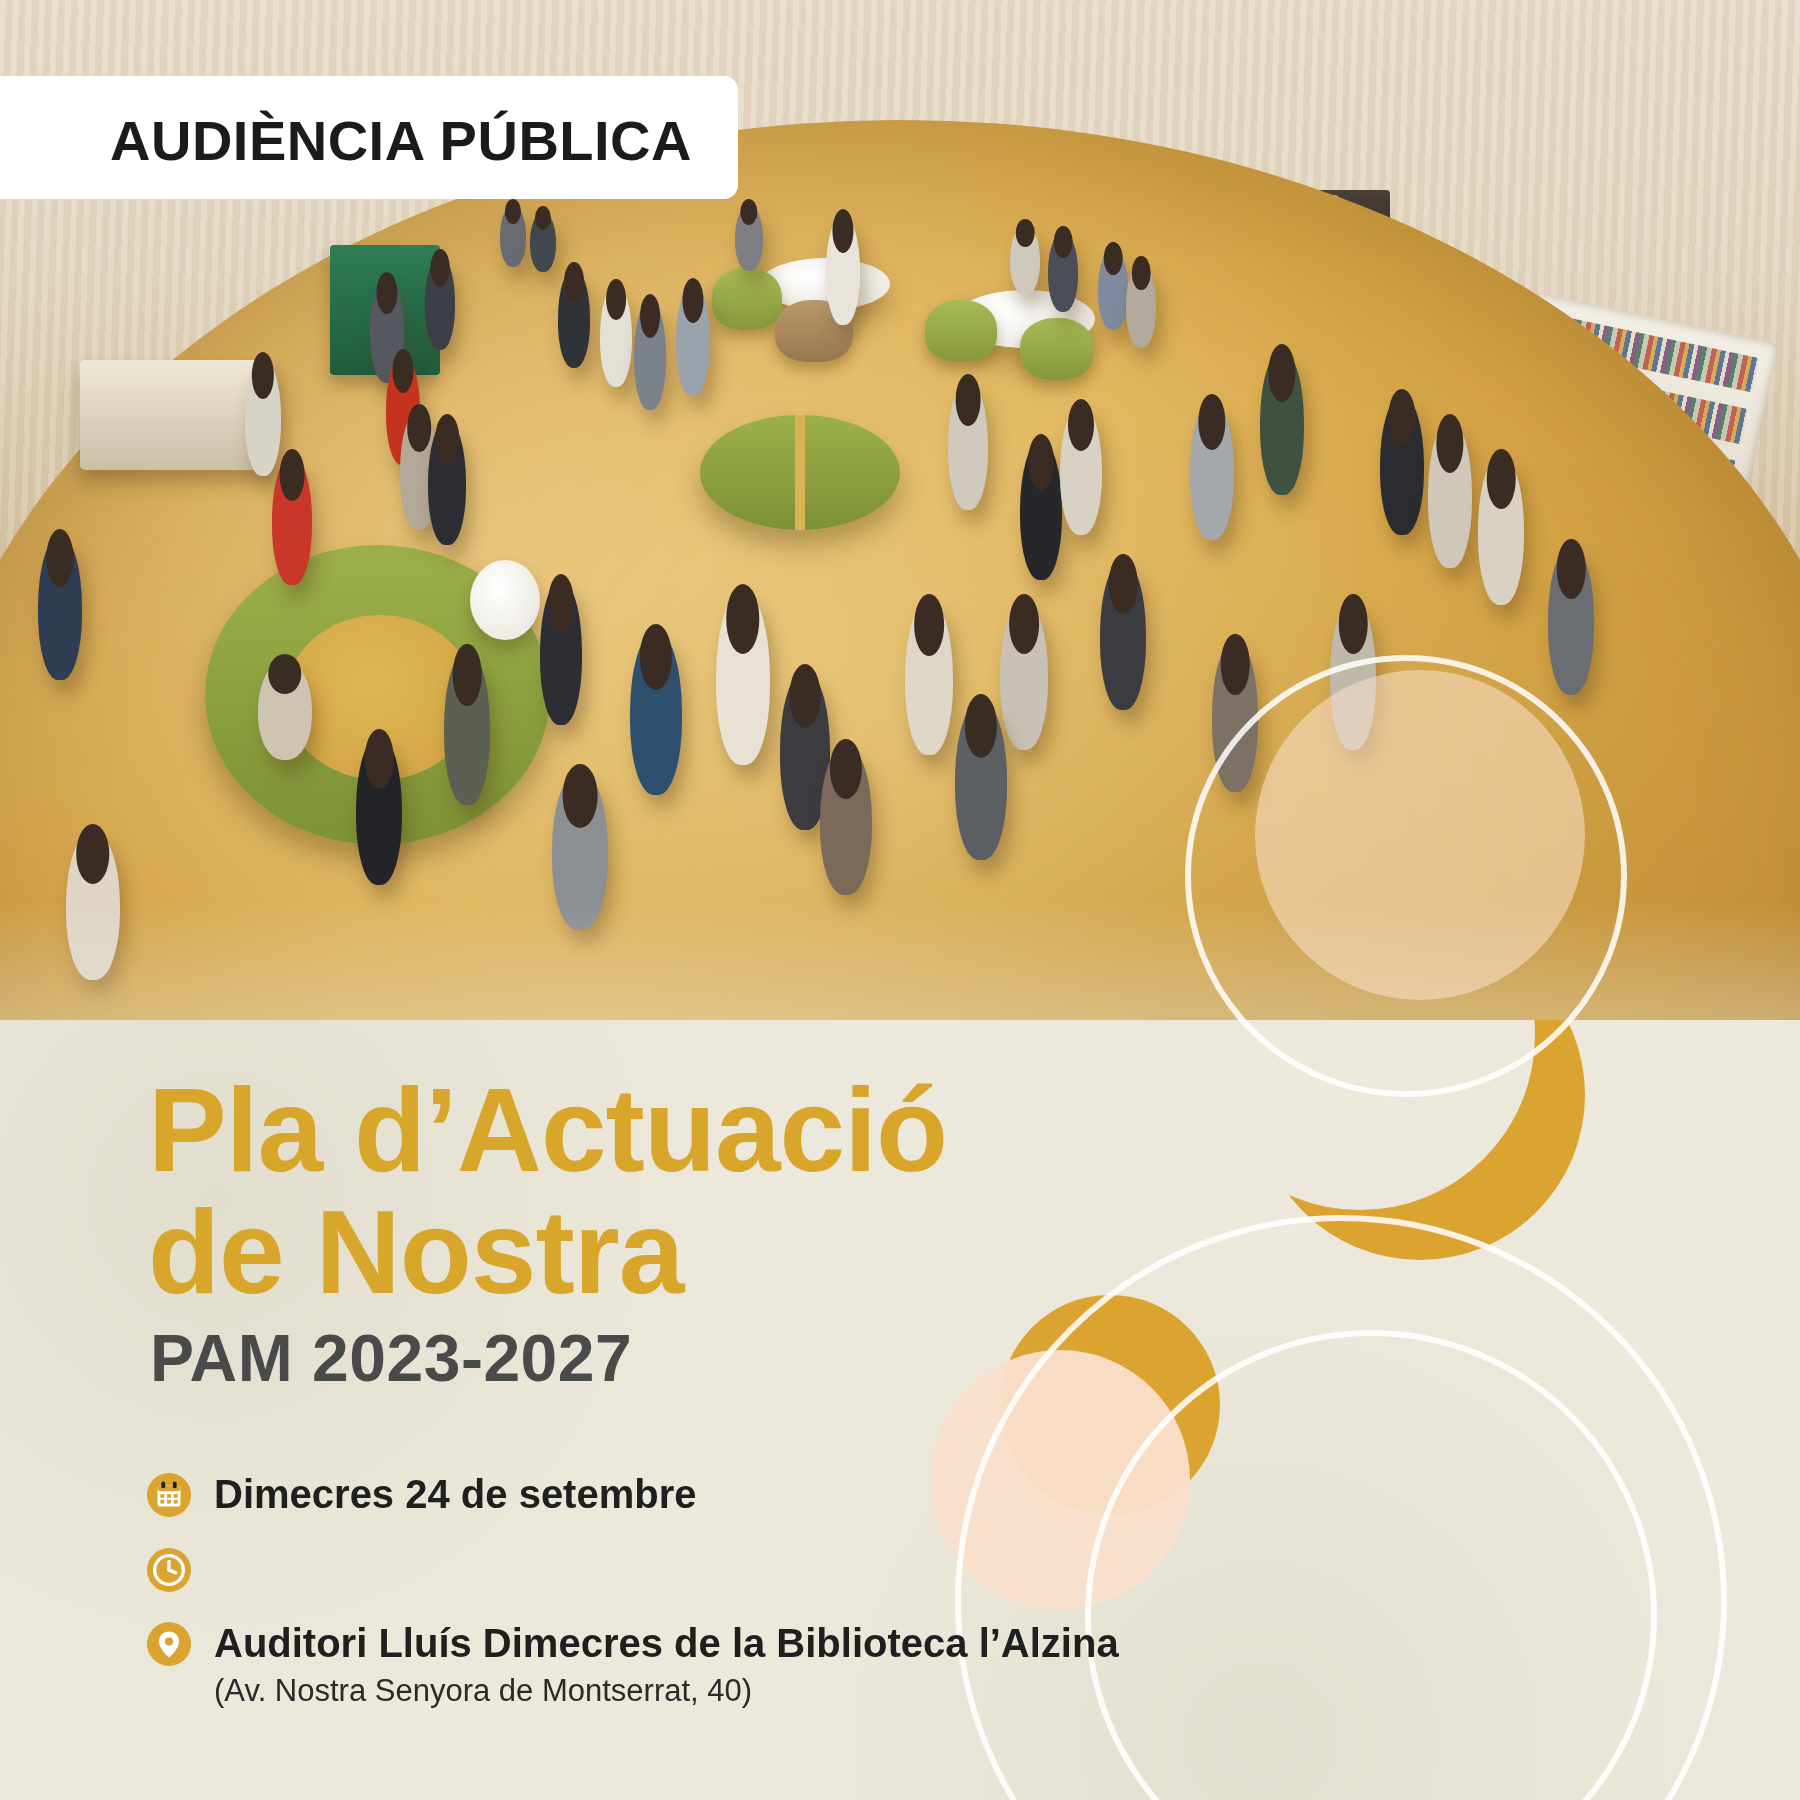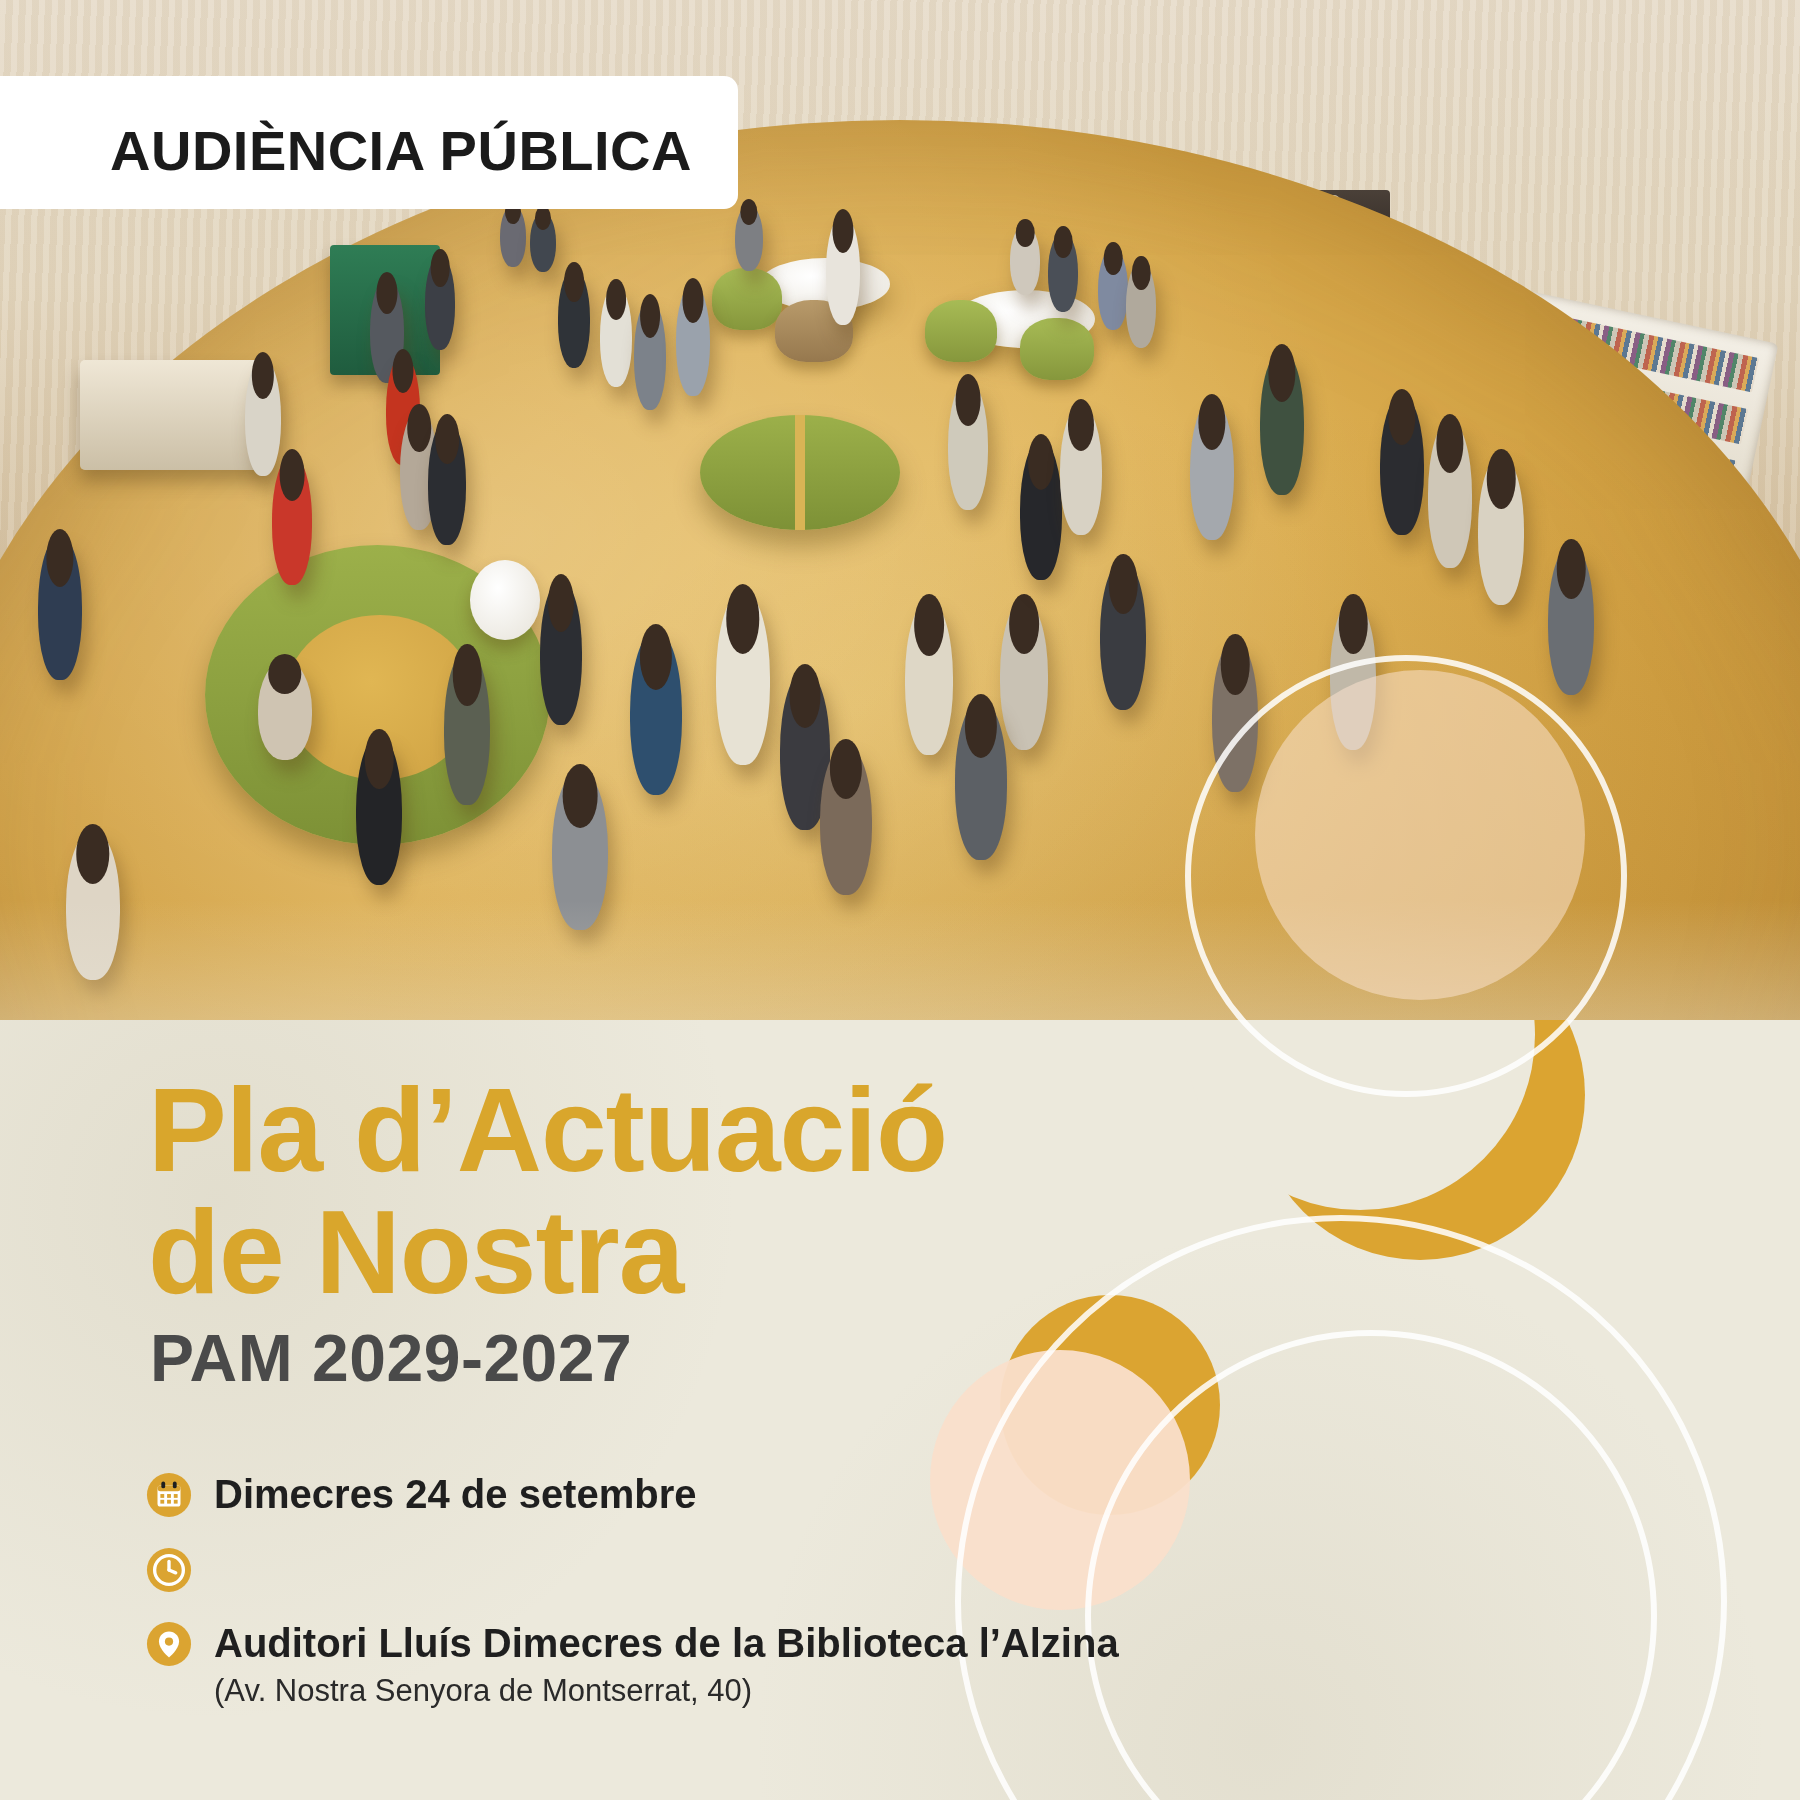--- a/index.html
+++ b/index.html
@@ -114,21 +114,21 @@
     border-radius:50%;
     background:#3a2c22;
   }
 
   
   .tag {
     position: absolute;
     left: 0;
     top: 76px;
     background: #ffffff;
-    padding: 42px 46px 26px 110px;
+    padding: 32px 46px 26px 110px;
     border-radius: 0 14px 14px 0;
     z-index: 6;
   }
   .tag span {
     display: block;
     font-size: 56px;
     font-weight: bold;
     letter-spacing: .5px;
     color: #1b1b1b;
     font-family: "Liberation Sans", sans-serif;
@@ -424,21 +424,21 @@
     <div class="deco" style="left:1000px;top:275px;width:220px;height:220px;background:#dba431;"></div>
     <div class="deco" style="left:930px;top:330px;width:260px;height:260px;background:rgba(250,223,203,.95);"></div>
     <div class="deco deco-ring" style="left:955px;top:195px;width:760px;height:760px;"></div>
     <div class="deco deco-ring" style="left:1085px;top:310px;width:560px;height:560px;"></div>
 
     <div class="title">
       <div>Pla d’Actuació</div>
       <div>de Nostra</div>
     </div>
 
-    <div class="subtitle">PAM 2029-2027</div>
+    <div class="subtitle">PAM 2023-2027</div>
 
     <div class="details">
 
       <div class="det-row">
         <div class="det-icon">
           <svg viewBox="0 0 48 48" width="46" height="46" aria-hidden="true">
             <circle cx="24" cy="24" r="23" fill="#dba431"></circle>
             <rect x="12" y="14" width="24" height="22" rx="3" fill="#ffffff"></rect>
             <rect x="12" y="14" width="24" height="6" rx="3" fill="#dba431"></rect>
             <rect x="16" y="10" width="4" height="7" rx="2" fill="#1f1f1f"></rect>

